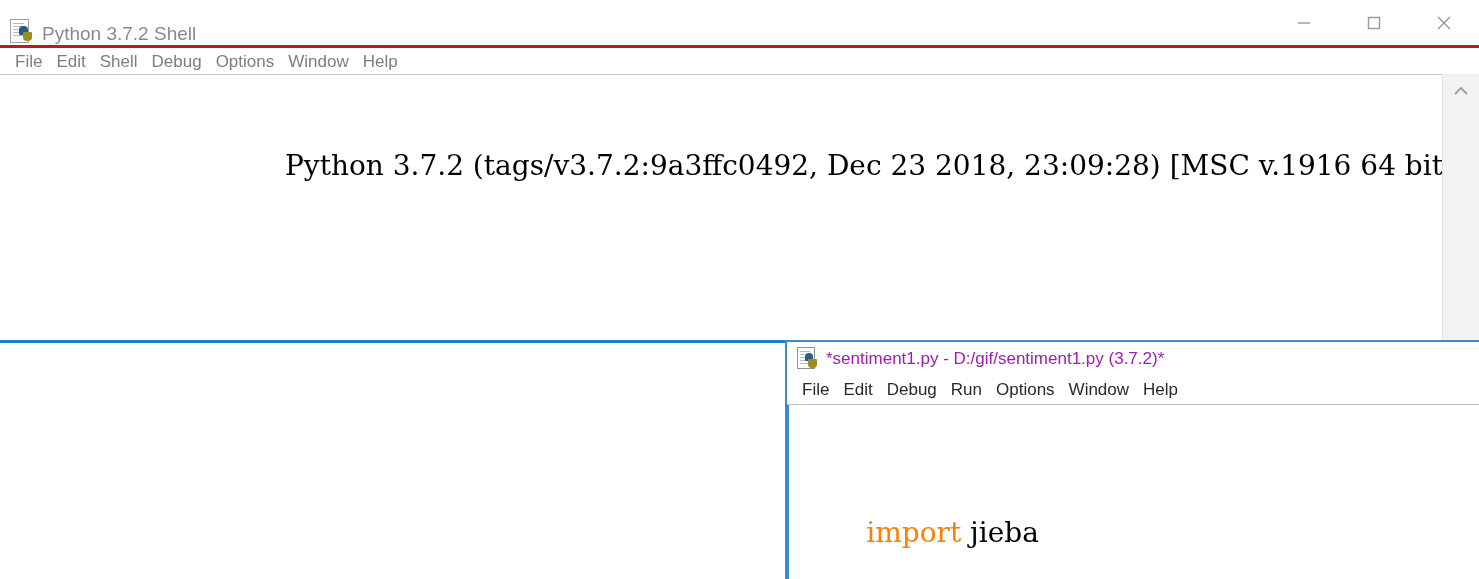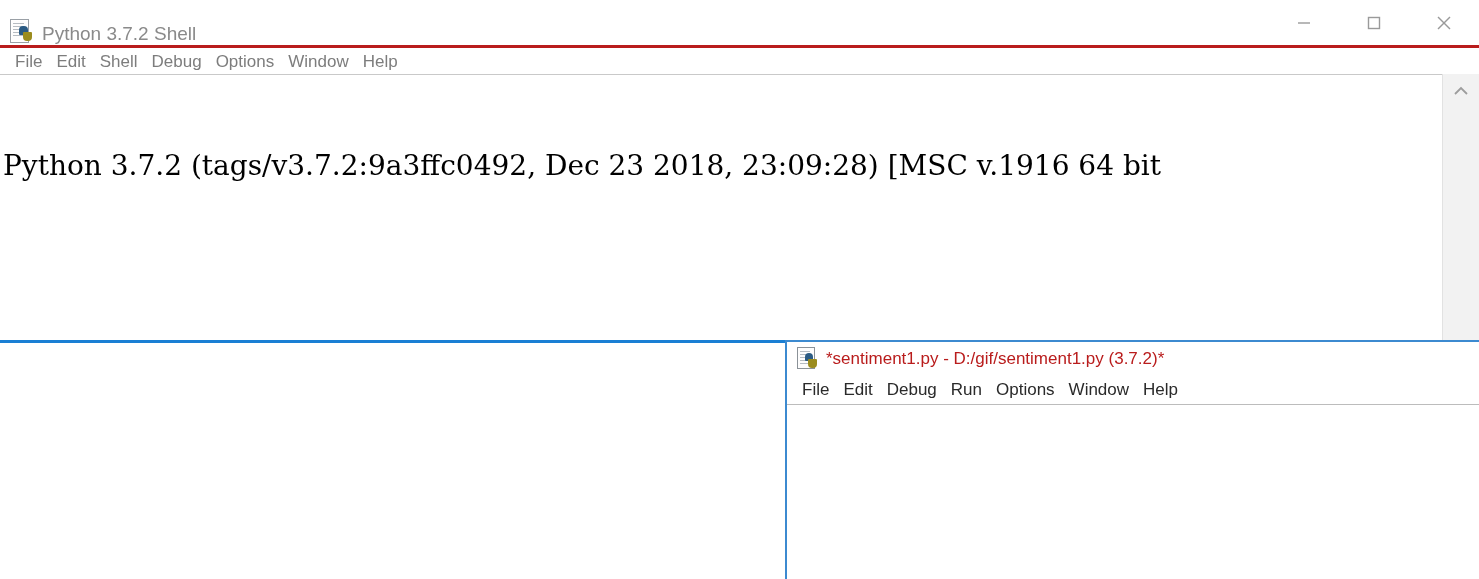--- a/index.html
+++ b/index.html
@@ -110,20 +110,21 @@
   
   #shell-body {
     position: absolute;
     left: 0;
     top: 74px;
     width: 1443px;
     height: 266px;
     background: #ffffff;
     border-top: 1px solid #c9c9c9;
     overflow: hidden;
+    text-align: right;
   }
   .code-area {
     font-family: "DejaVu Serif", "Liberation Serif", serif;
     font-size: 28px;
     line-height: 35px;
     white-space: pre;
     padding: 3px 0 0 3px;
     letter-spacing: 0px;
   }
   .code-area .ln { display:block; height:35px; }
@@ -210,21 +211,21 @@
     border-radius: 4px 4px 1px 1px;
   }
   .ed-title-icon .snake-yellow {
     position: absolute; left: 11px; top: 12px;
     width: 9px; height: 9px;
     background: #9b8c1e;
     border-radius: 1px 1px 4px 4px;
   }
   .ed-title-text {
     font-size: 17px;
-    color: #b91c1c;
+    color: #a21caf;
     white-space: nowrap;
   }
   .ed-menubar {
     height: 28px;
     display: flex;
     align-items: center;
     padding-left: 8px;
     background: #ffffff;
     border-bottom: 1px solid #bcbcbc;
   }
@@ -335,13 +336,23 @@
   <div class="ed-menubar">
     <span class="ed-menu-item">File</span>
     <span class="ed-menu-item">Edit</span>
     <span class="ed-menu-item">Debug</span>
     <span class="ed-menu-item">Run</span>
     <span class="ed-menu-item">Options</span>
     <span class="ed-menu-item">Window</span>
     <span class="ed-menu-item">Help</span>
   </div>
 
+  <div id="editor-body">
+    <div class="ed-code">
+      <span class="ln">
+        <span style="color:#ff8000">import</span><span style="color:#000000"> jieba</span>
+      </span>
+      
+      
+      
+    </div>
+  </div>
 </div>
 
 </body></html>

